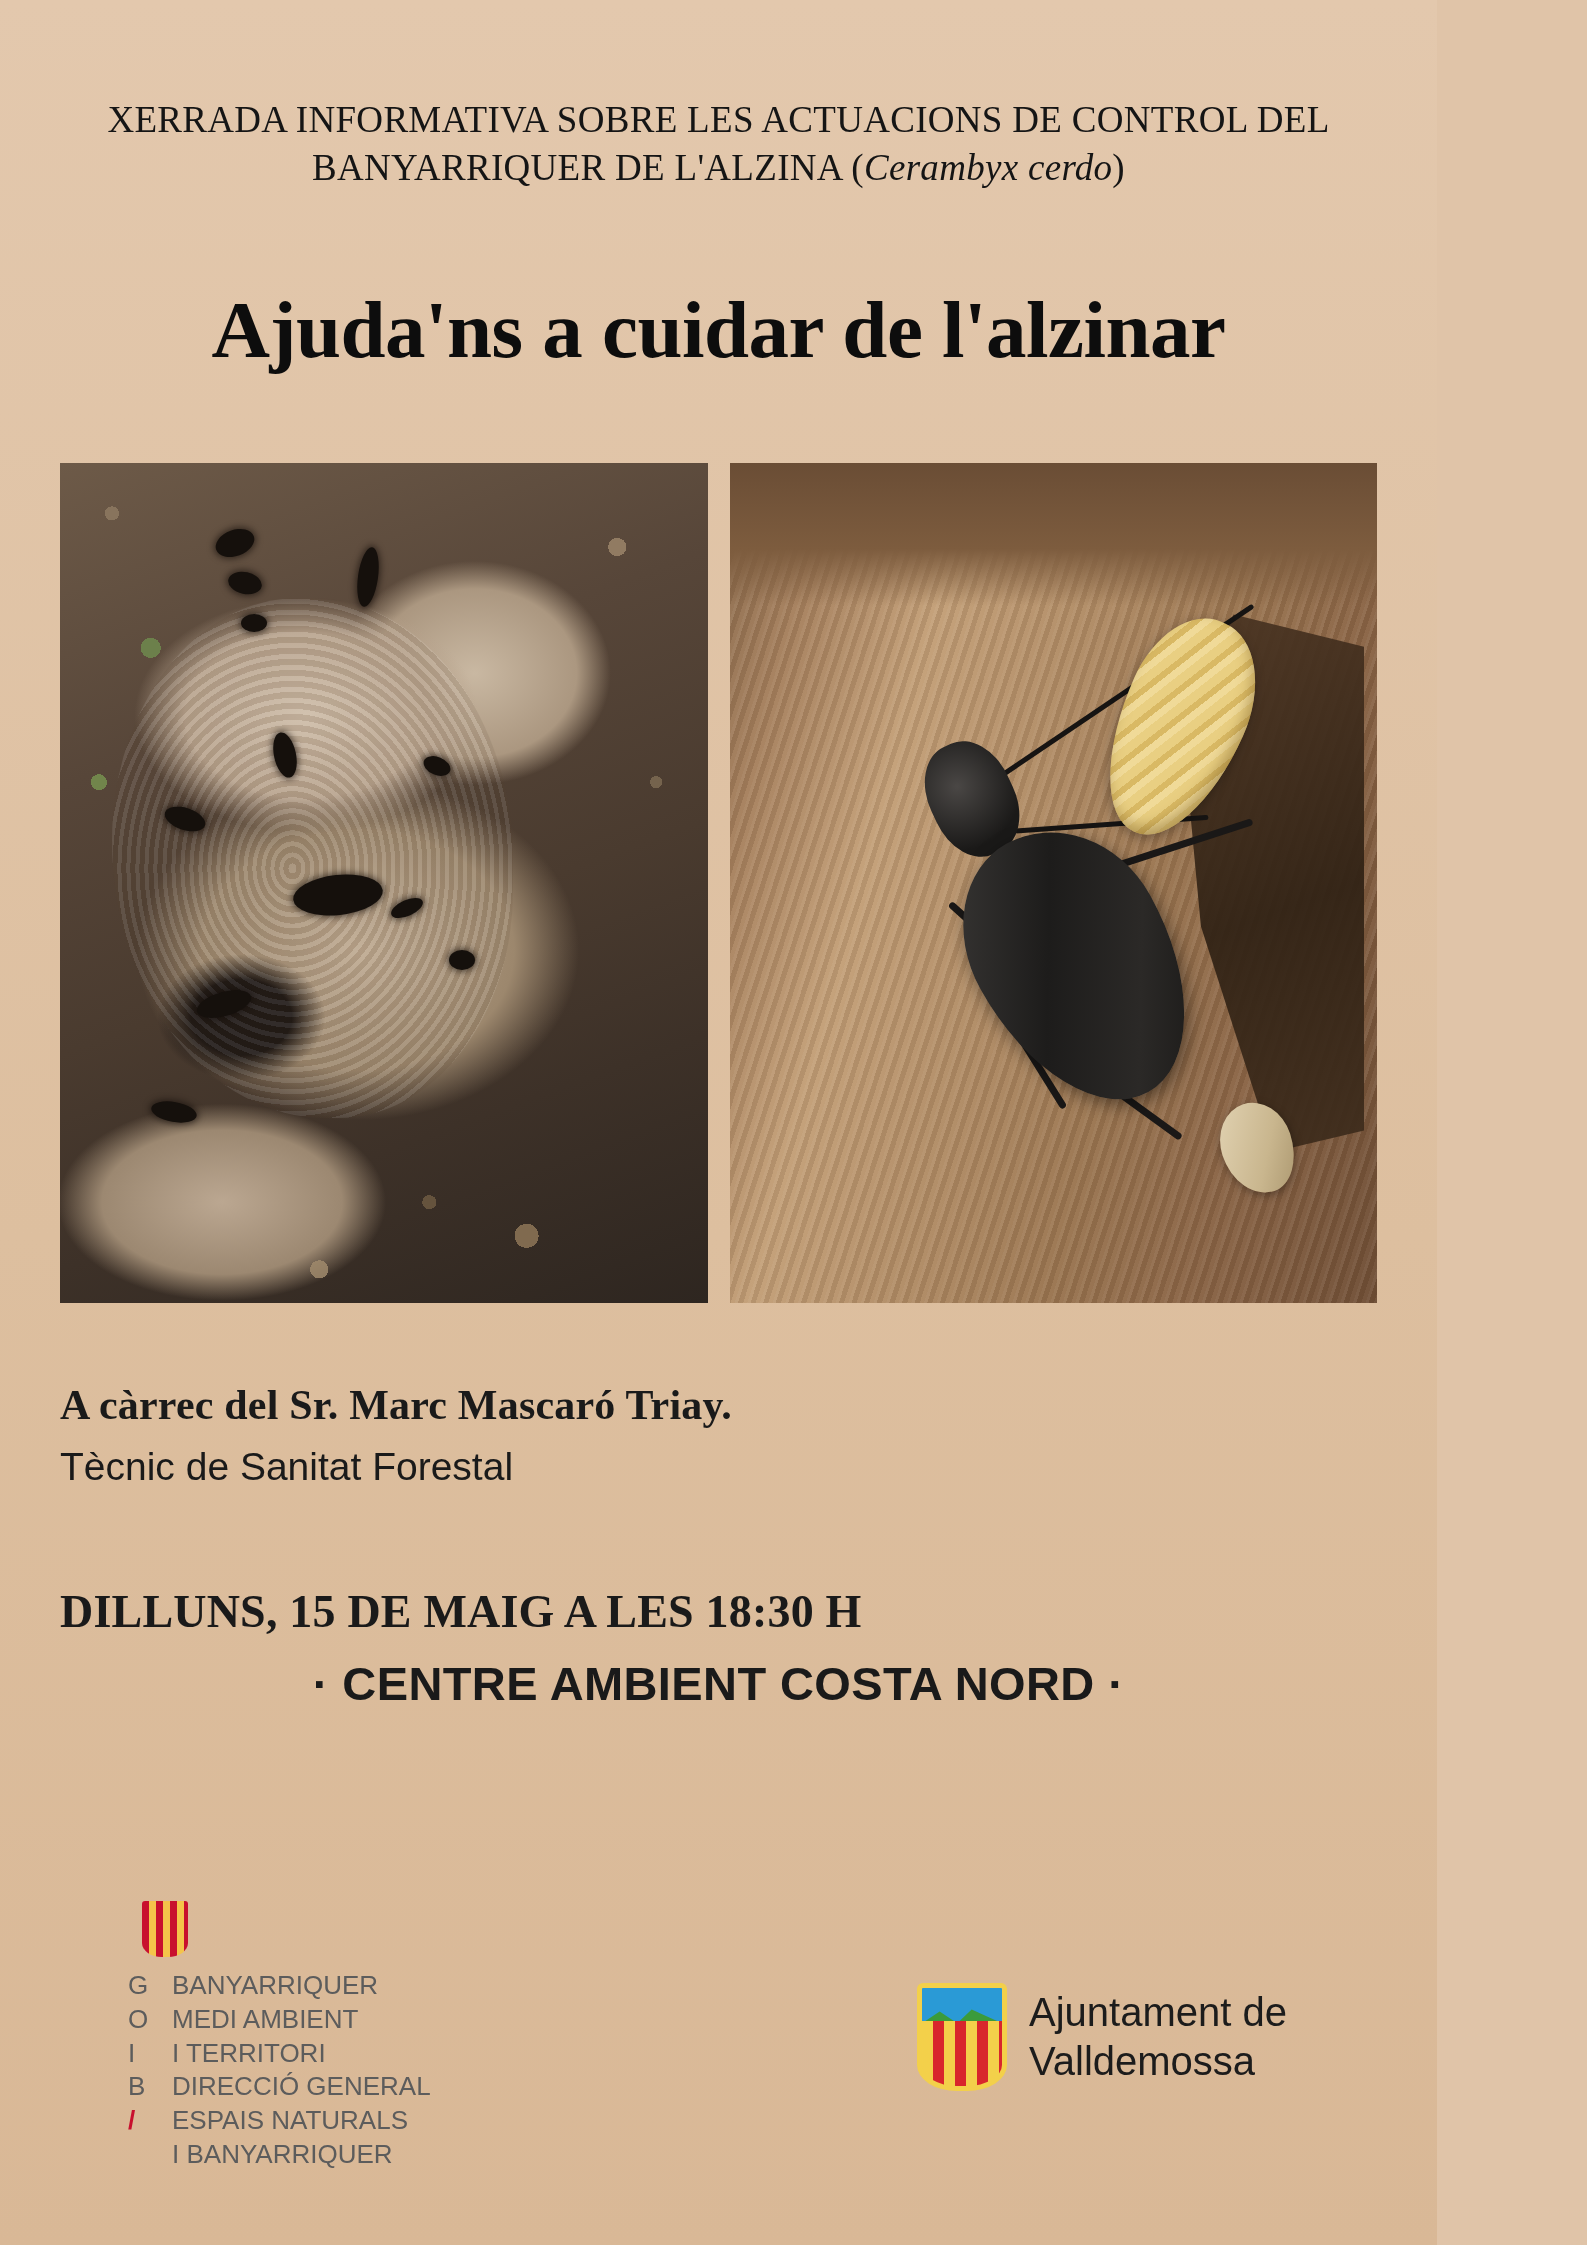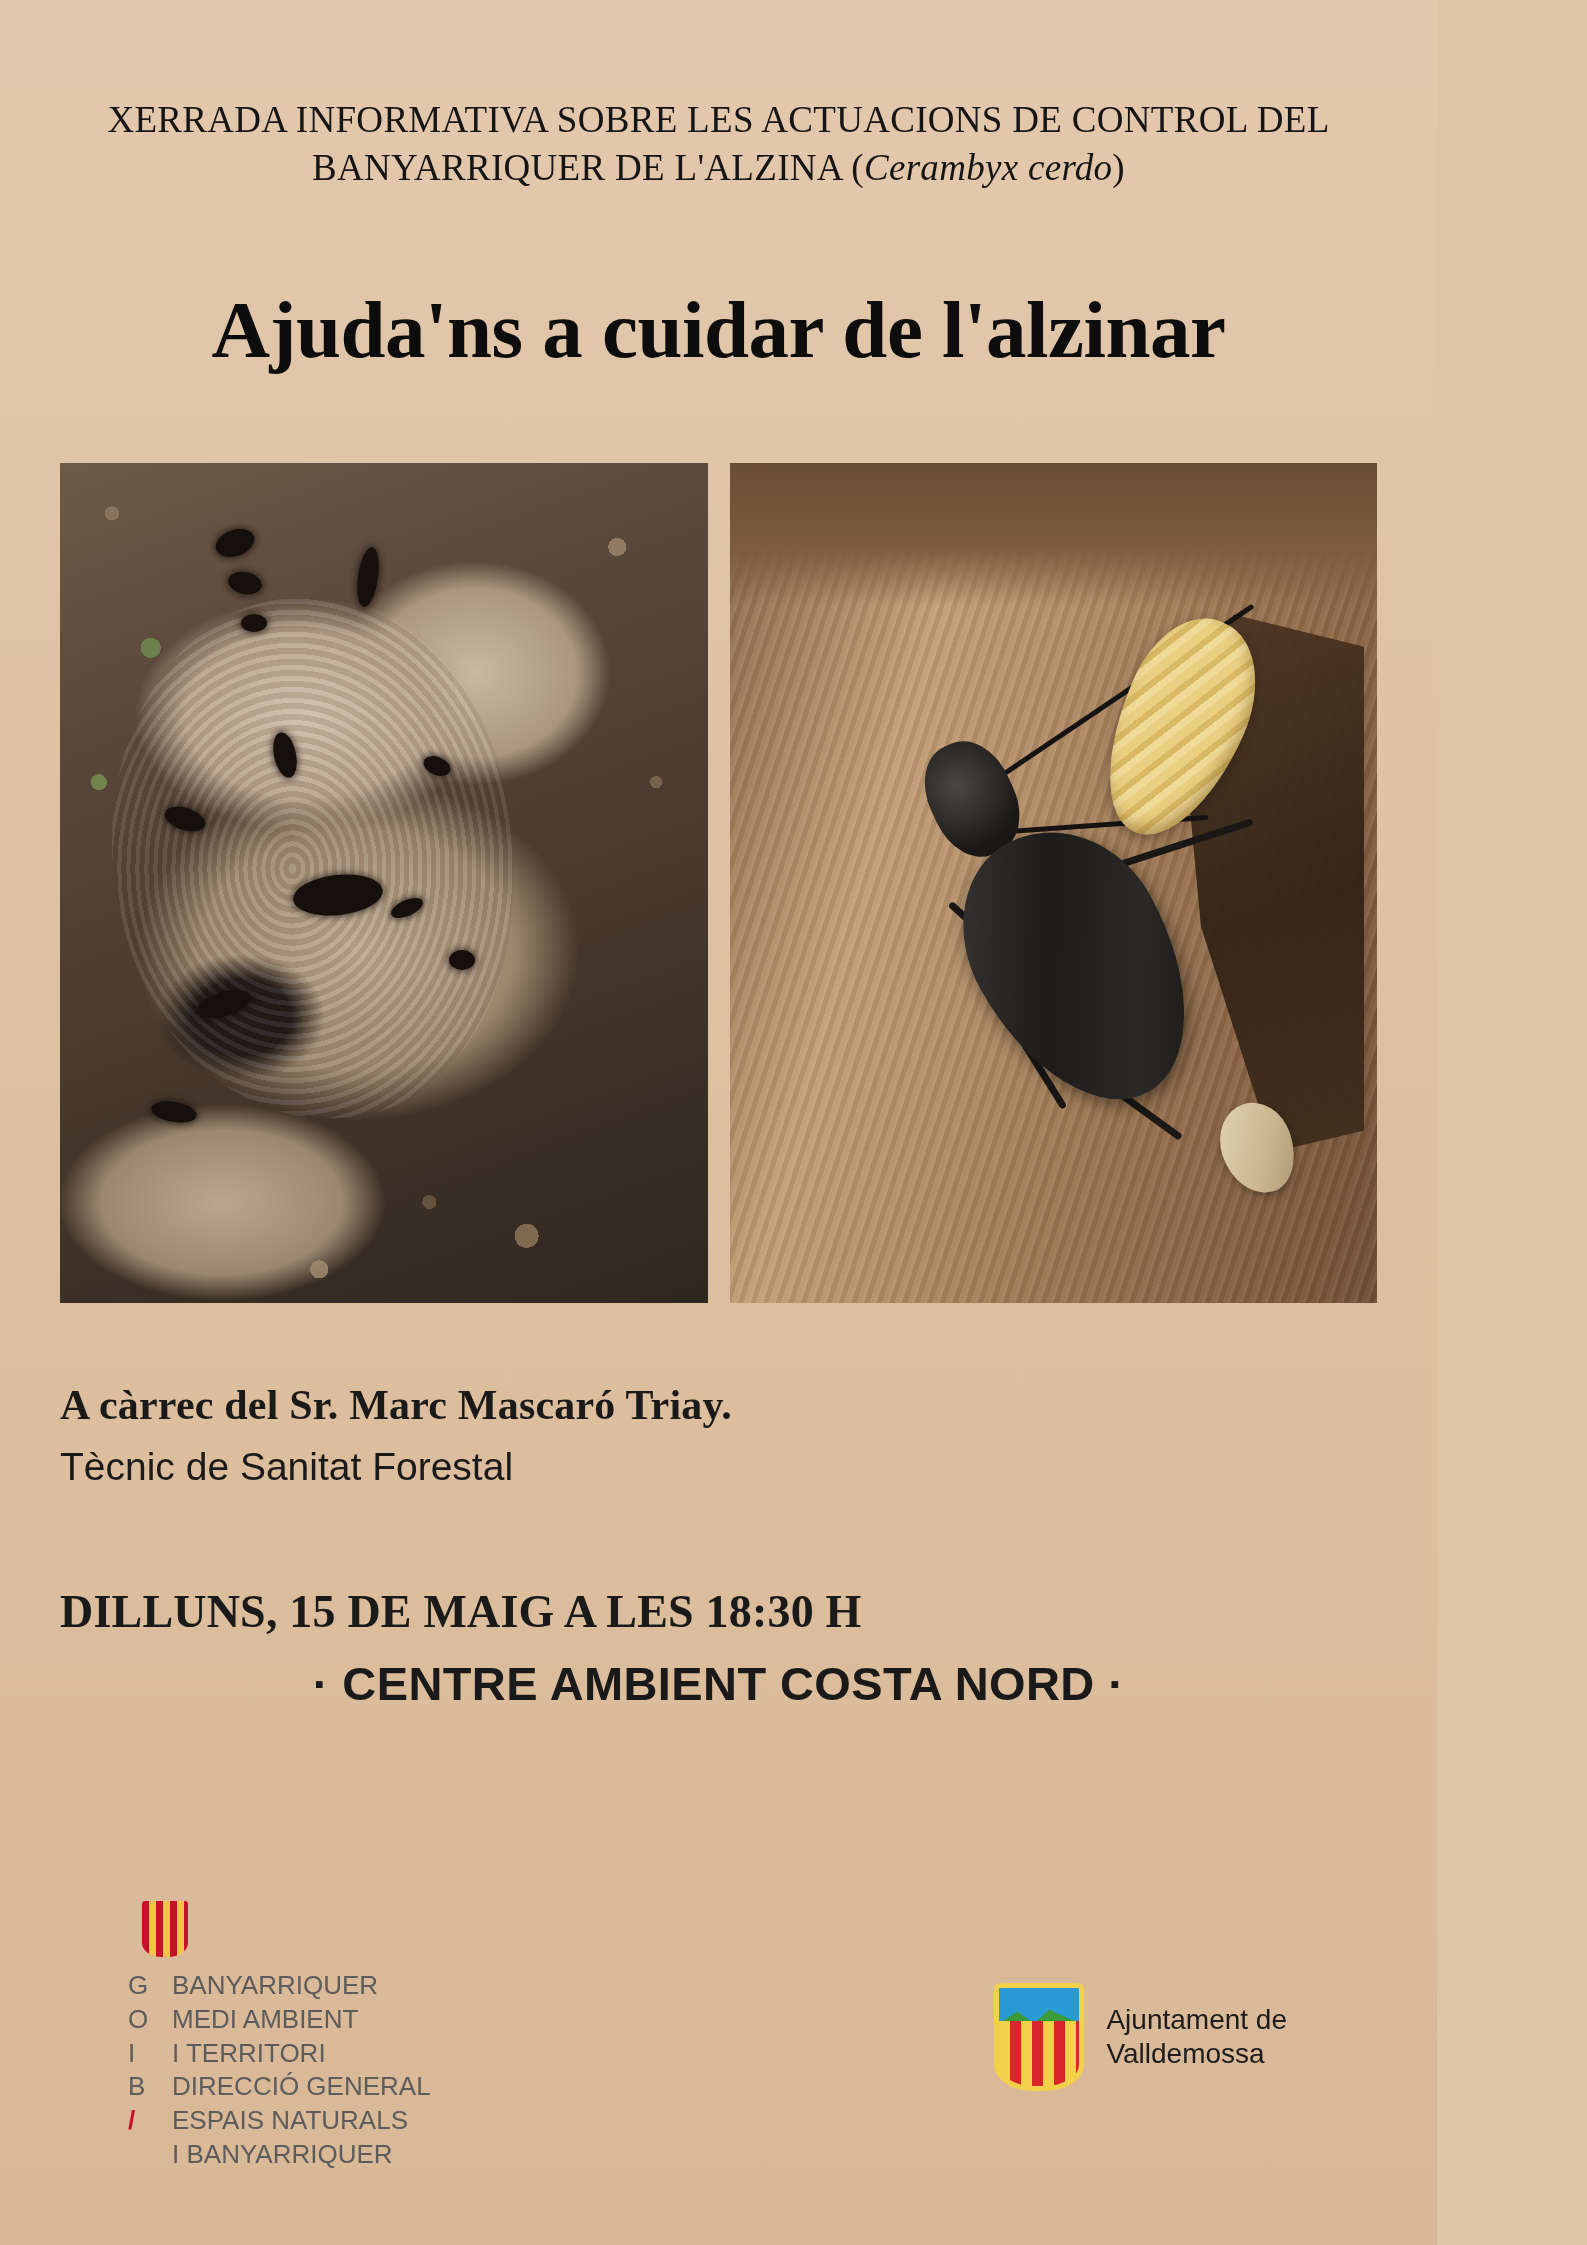--- a/index.html
+++ b/index.html
@@ -310,21 +310,21 @@
     background: #3b9b3b;
     clip-path: polygon(0 100%, 22% 40%, 44% 100%, 62% 30%, 100% 100%);
   }
   .vd-shield .bars {
     position: absolute;
     left: 0; right: 0; top: 34%; bottom: 0;
     background: repeating-linear-gradient(90deg, #f3d04a 0 11px, #d8262c 11px 22px);
   }
   .vd-name {
     font-family: "Liberation Sans", sans-serif;
-    font-size: 28px;
+    font-size: 40px;
     color: #1c1c1c;
     line-height: 1.22;
   }
 </style>
 </head>
 <body>
 
 <div class="poster">
 
   <div class="kicker">

